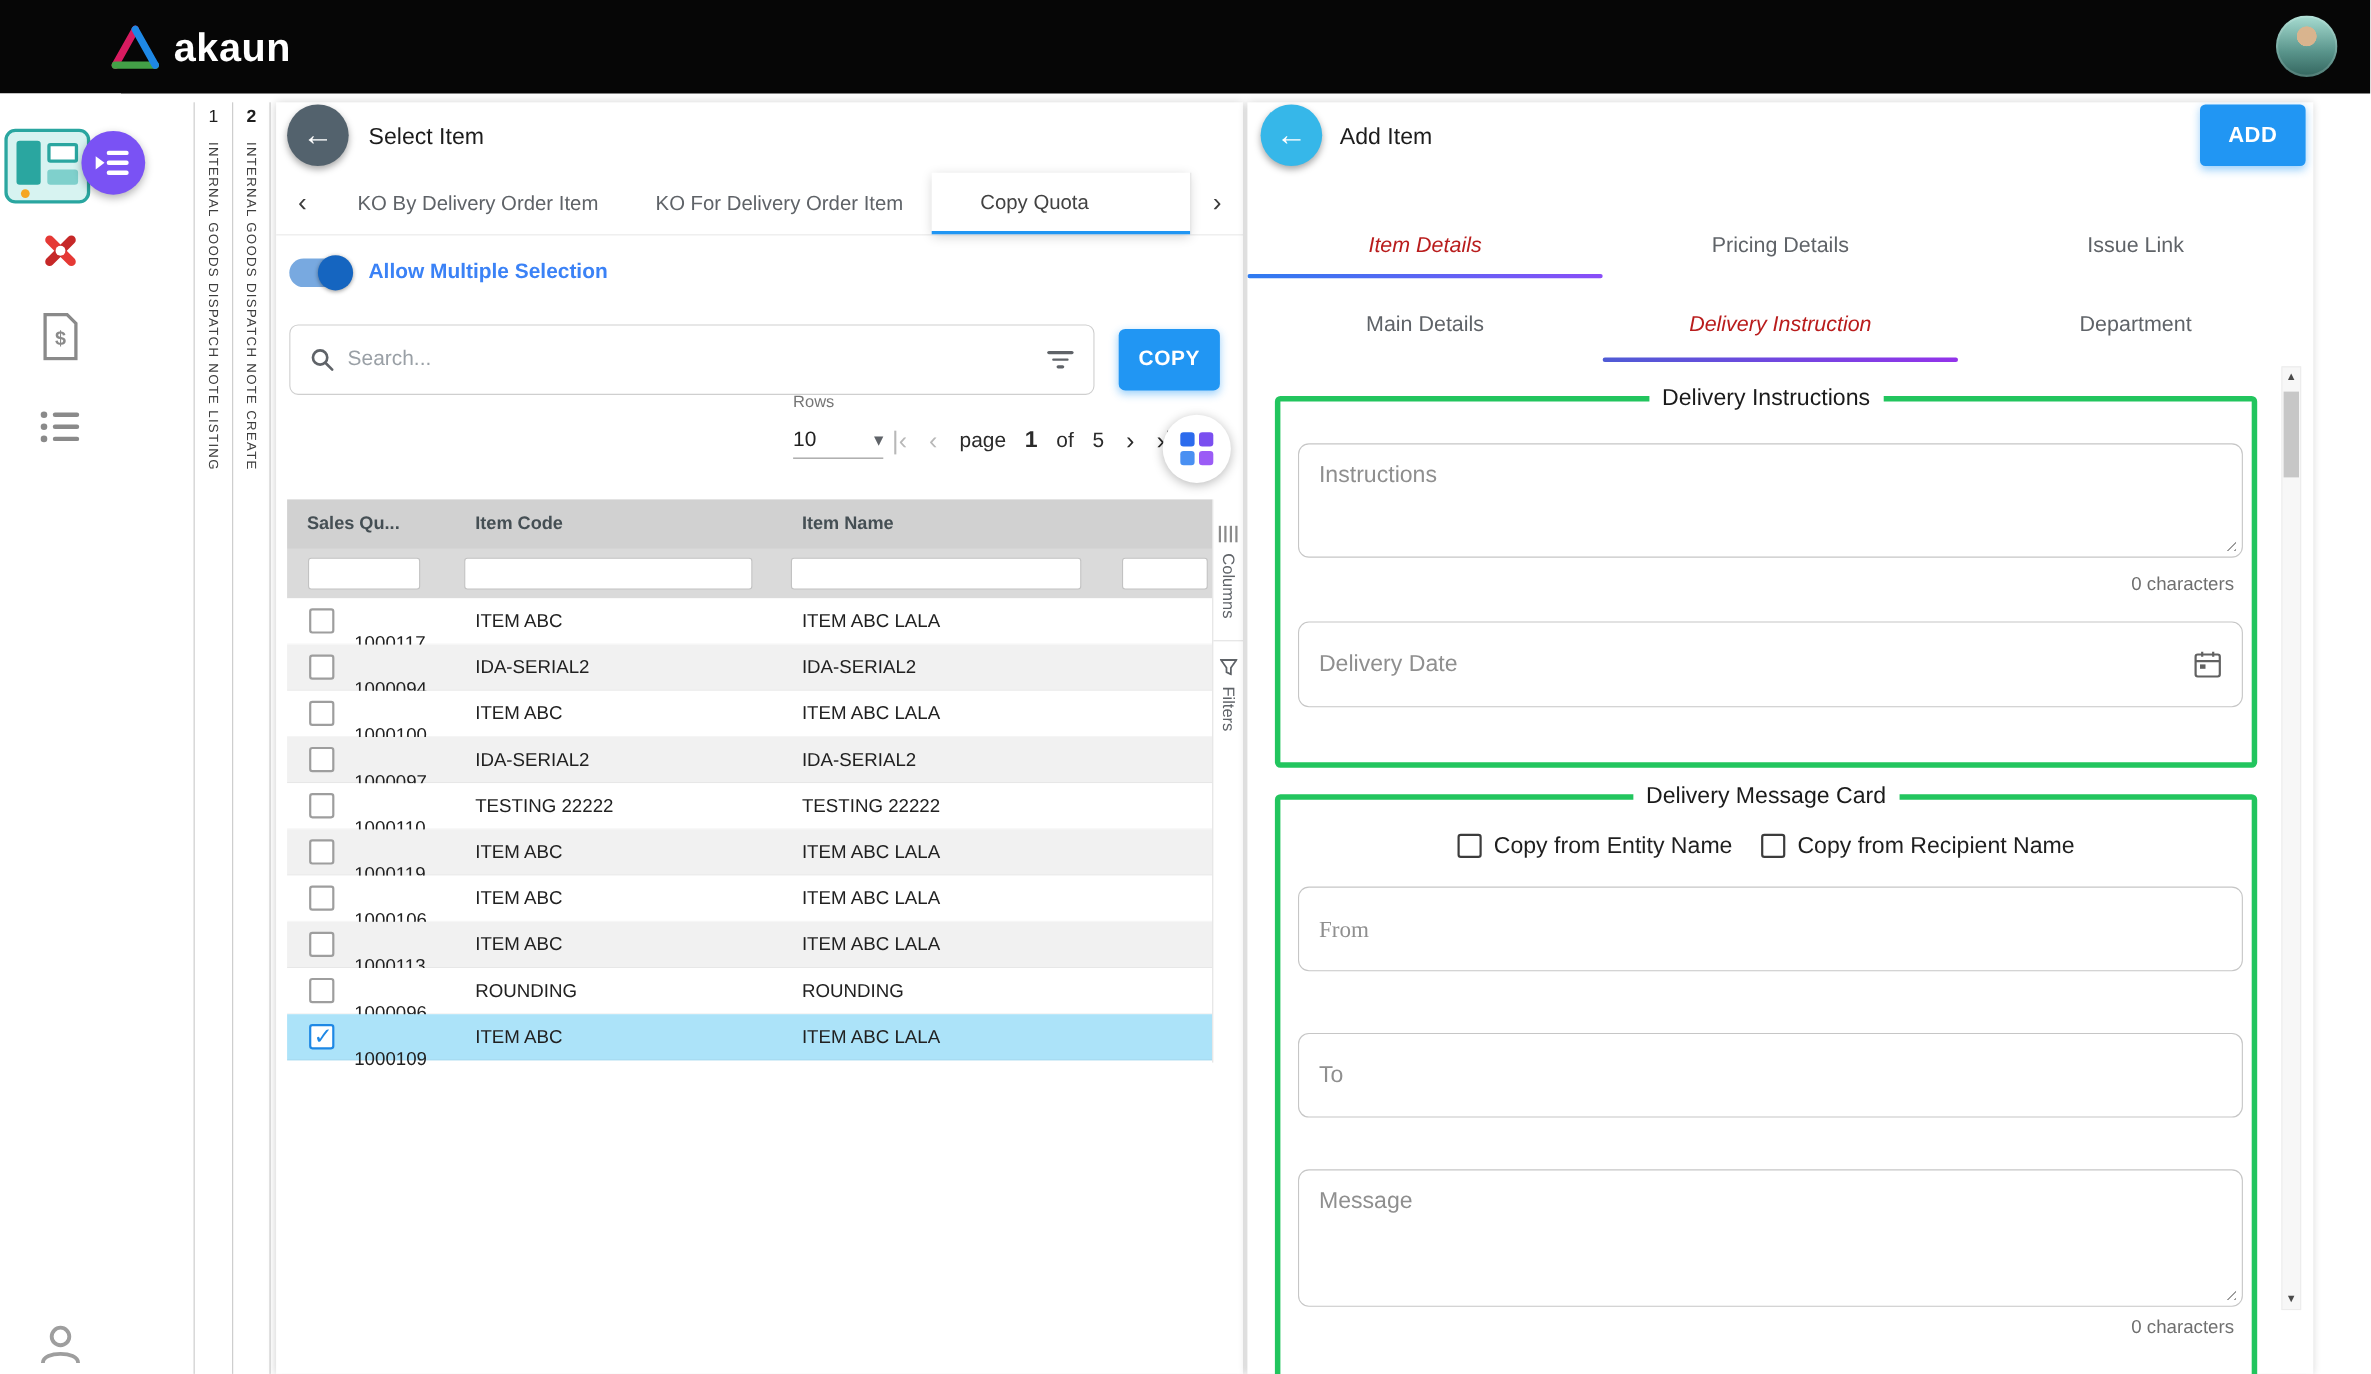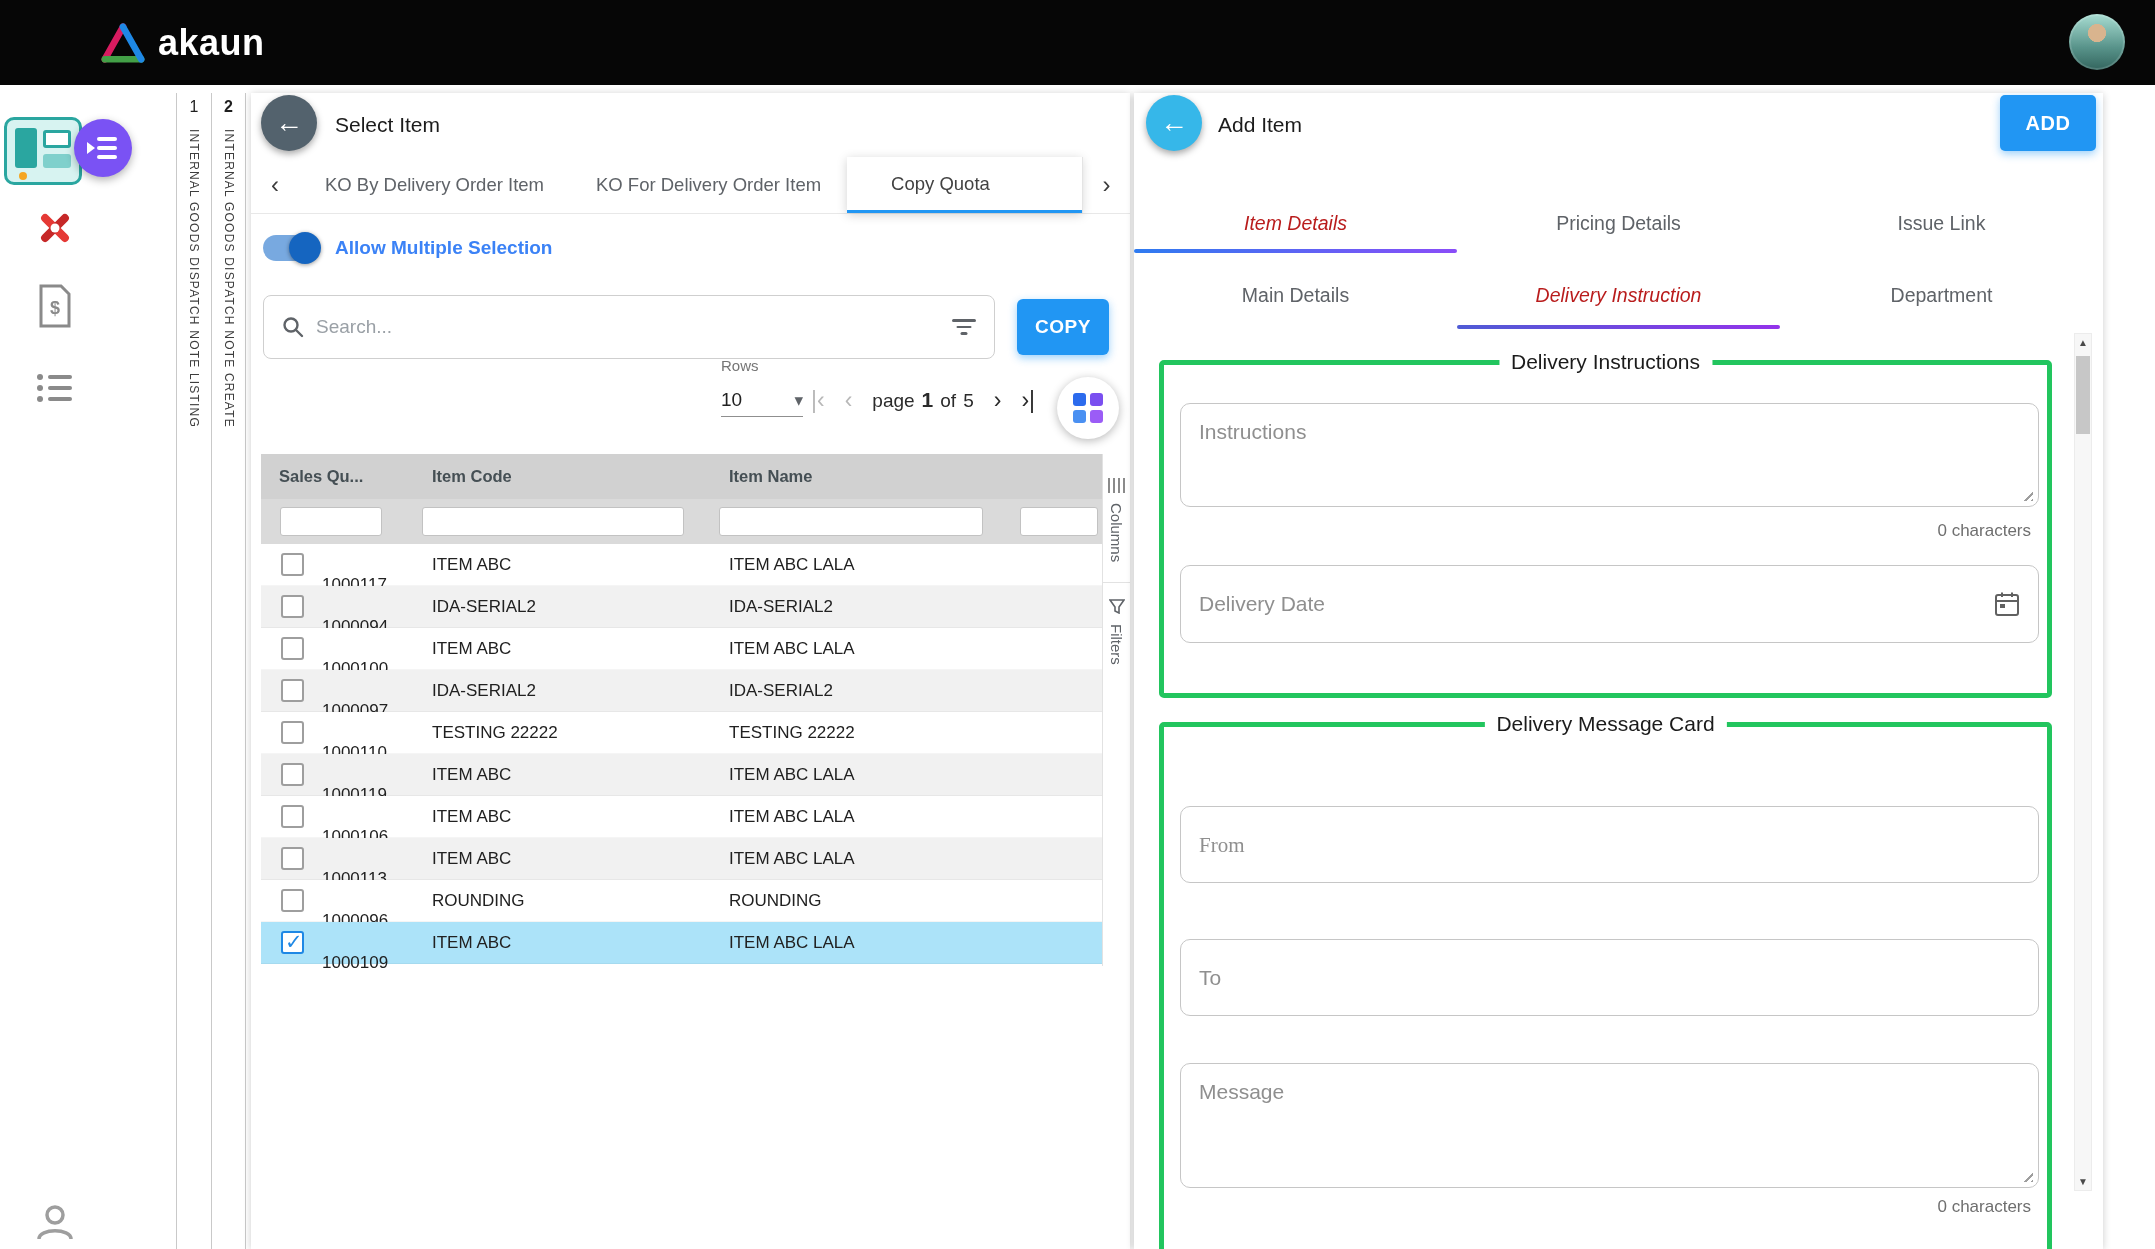--- a/index.html
+++ b/index.html
@@ -85,21 +85,21 @@
   
   .rows-label { position:absolute; left:470px; top:264px; font-size:15px; color:#757575; }
   .rows-select { position:absolute; left:470px; top:290px; width:82px; height:34px; border-bottom:1px solid #8f8f8f;
                  font-size:19px; color:#212121; display:flex; align-items:center; justify-content:space-between; cursor:pointer; }
   .rows-select .caret::before { content:"\25BE"; color:#5f6368; font-size:17px; }
   .pager { position:absolute; left:560px; top:286px; height:42px; display:flex; align-items:center; gap:20px; }
   .pg { font-size:23px; cursor:pointer; line-height:1; }
   .pg.disabled { color:#b8b8b8; } .pg.enabled { color:#2b2b2b; }
   .pg-first::before { content:"|\2039"; } .pg-prev::before { content:"\2039"; }
   .pg-next::before  { content:"\203A"; } .pg-last::before { content:"\203A|"; }
-  .pg-text { font-size:19px; color:#2b2b2b; display:flex; align-items:baseline; gap:7px; }
+  .pg-text { font-size:19px; color:#2b2b2b; display:flex; align-items:baseline; gap:17px; }
   .pg-text .cur { font-weight:700; font-size:21px; }
   .grid-btn { position:absolute; left:806px; top:284px; width:62px; height:62px; border-radius:50%; background:#fff;
               box-shadow:0 2px 10px rgba(0,0,0,.28); display:flex; align-items:center; justify-content:center; cursor:pointer; }
   .grid-ic { display:grid; grid-template-columns:13px 13px; grid-template-rows:13px 13px; gap:4px; }
   .grid-ic b { border-radius:3px; }
   .grid-ic b:nth-child(1){ background:#2c6bed; } .grid-ic b:nth-child(2){ background:#7a4ff0; }
   .grid-ic b:nth-child(3){ background:#4a90f2; } .grid-ic b:nth-child(4){ background:#9b5cf6; }
 
   
   .thead { position:absolute; left:10px; top:361px; width:841px; height:45px; background:#d1d1d1; }
@@ -426,20 +426,30 @@
           <line x1="2" y1="10" x2="24" y2="10" stroke="#616161" stroke-width="2"></line>
           <line x1="8" y1="1.5" x2="8" y2="6" stroke="#616161" stroke-width="2"></line>
           <line x1="18" y1="1.5" x2="18" y2="6" stroke="#616161" stroke-width="2"></line>
           <rect x="6" y="13" width="5" height="4" fill="#616161"></rect>
         </svg>
       </div>
     </div>
 
     <div class="fieldset fs-2">
       <span class="legend">Delivery Message Card</span>
+      <div class="cbx-row">
+        <span class="cbx-item">
+          <span class="cbx"></span>
+          <span class="cbx-label">Copy from Entity Name</span>
+        </span>
+        <span class="cbx-item">
+          <span class="cbx"></span>
+          <span class="cbx-label">Copy from Recipient Name</span>
+        </span>
+      </div>
       <div class="field-box from-box">
         <span class="ph ph-mid">From</span>
       </div>
       <div class="field-box to-box">
         <span class="ph ph-mid">To</span>
       </div>
       <div class="field-box msg-box">
         <span class="ph">Message</span>
         <span class="resize-grip"></span>
       </div>

